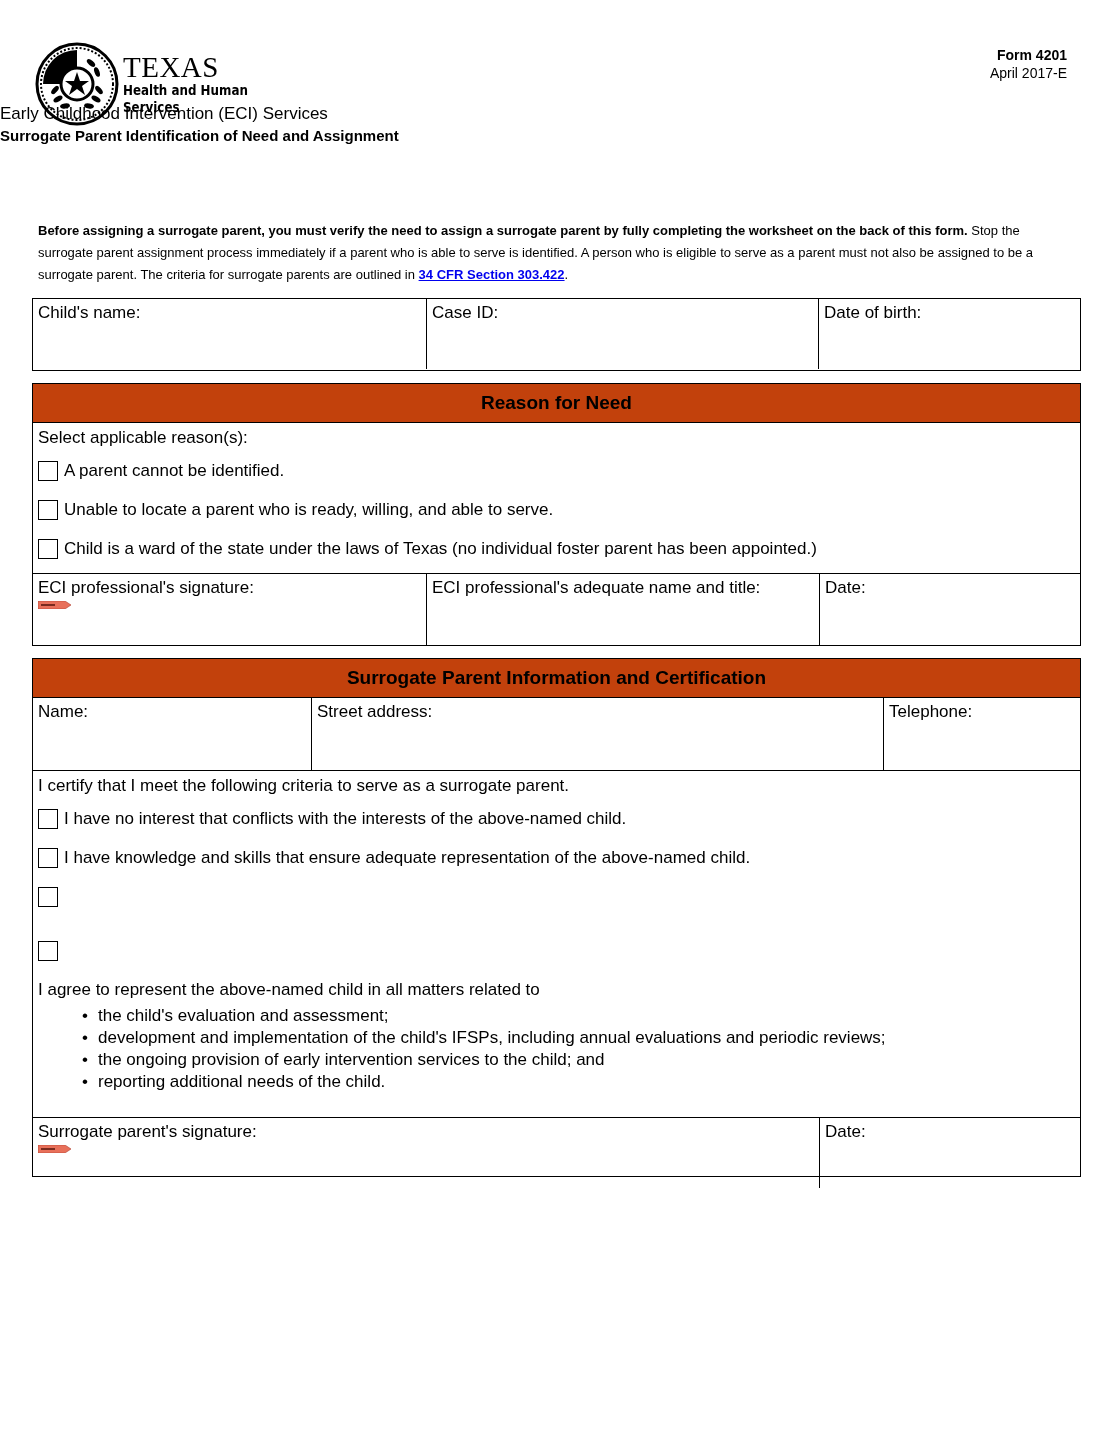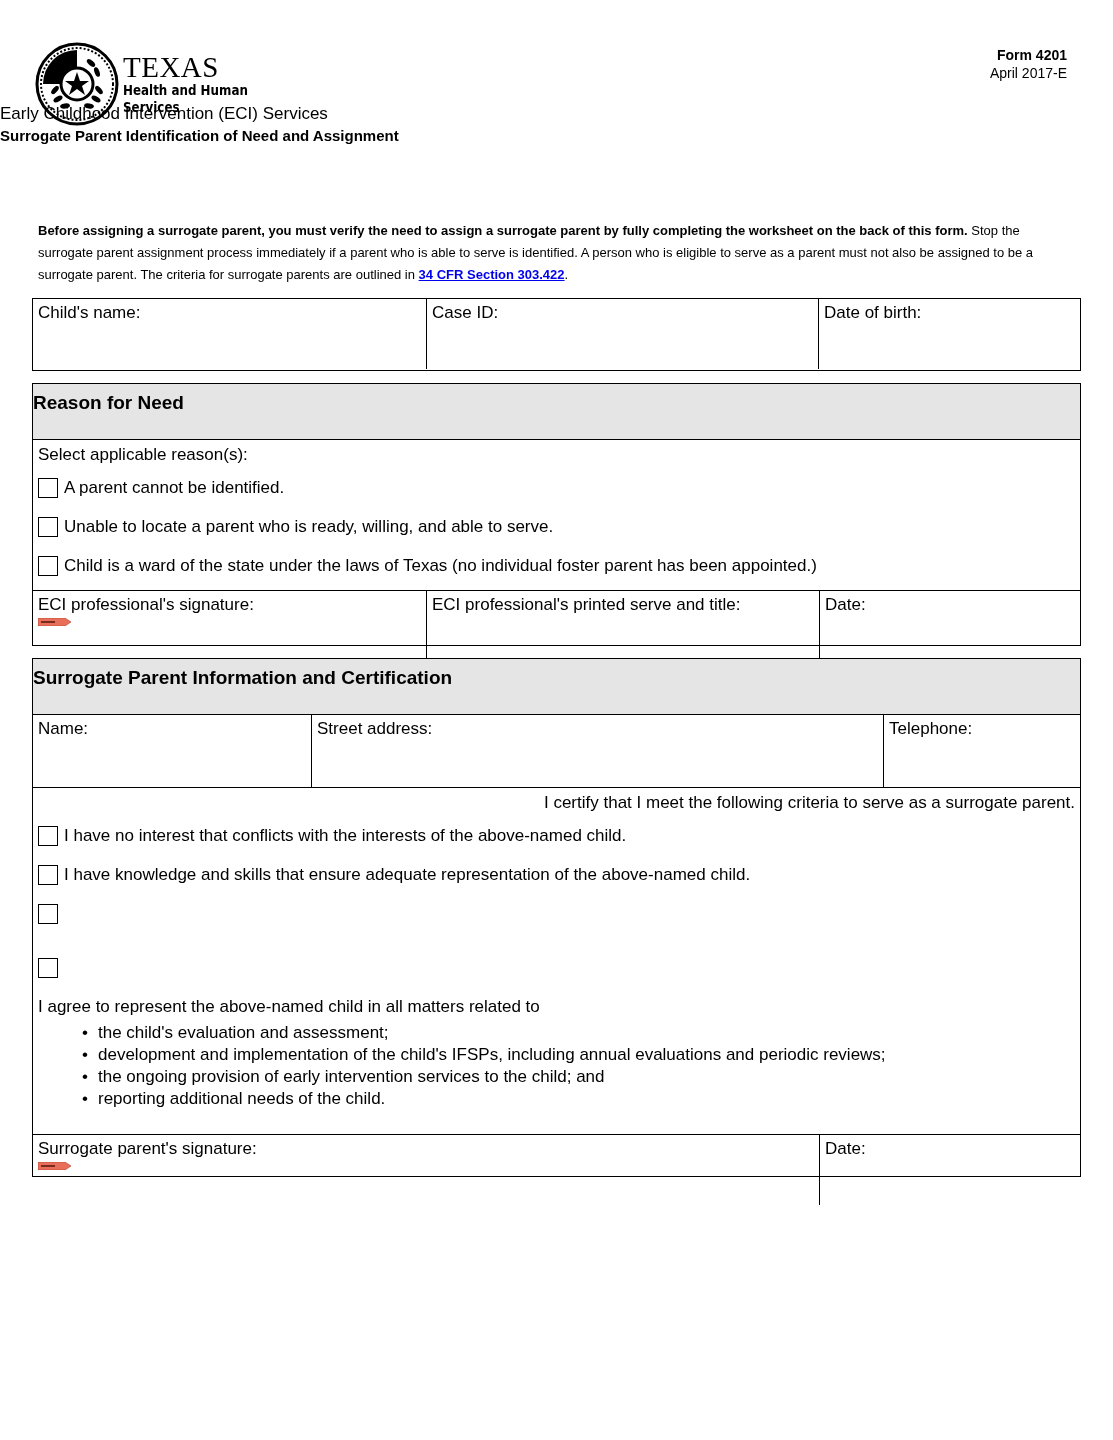--- a/index.html
+++ b/index.html
@@ -21,21 +21,21 @@
 
     .intro { position: absolute; left: 38px; top: 220px; width: 1040px; font-size: 13px; line-height: 22px; }
     .intro b { font-weight: bold; }
     .intro a { color: #0000ee; font-weight: bold; text-decoration: underline; }
 
     .box { position: absolute; left: 32px; width: 1049px; border: 1.5px solid #000; border-bottom: 1.5px solid #000; }
     .row { display: flex; border-top: 1px solid #000; }
     .row:first-child { border-top: none; }
     .cell { border-left: 1px solid #000; padding: 4px 5px; font-size: 17px; line-height: 20px; }
     .cell:first-child { border-left: none; }
-    .section-head { background: #e5e5e5; text-align: left; font-weight: bold; font-size: 19px; height: 56px; line-height: 37px; border-bottom: 1px solid #000; }
+    .section-head { background: #c2410c; text-align: center; font-weight: bold; font-size: 19px; height: 39px; line-height: 37px; border-bottom: 1px solid #000; }
 
     .plain { padding: 4px 5px; font-size: 17px; line-height: 20px; }
     .check-line { display: flex; align-items: flex-start; padding: 0 5px; font-size: 17px; line-height: 22px; }
     .cbox { width: 20px; height: 20px; border: 1px solid #000; flex: 0 0 20px; margin-right: 6px; margin-top: 1px; background: #fff; }
 
     .sign-tag { display: block; width: 33px; height: 8px; margin-top: 3px; position: relative; }
     .sign-tag svg { display: block; }
 
     ul.bullets { list-style: none; padding-left: 65px; }
     ul.bullets li { position: relative; line-height: 22px; }
@@ -116,21 +116,21 @@
     <div class="cell" style="width:393px;">
       <span>ECI professional's signature:</span>
       <span class="sign-tag">
         <svg width="33" height="8" viewBox="0 0 33 8">
             <polygon points="0,0 27,0 33,4 27,8 0,8" fill="#e8705a" stroke="#b24030" stroke-width="0.6"></polygon>
             <rect x="3" y="3" width="14" height="2" fill="#7a2a1e"></rect>
           </svg>
       </span>
     </div>
     <div class="cell" style="width:393px;">
-      <span>ECI professional's printed serve and title:</span>
+      <span>ECI professional's adequate name and title:</span>
     </div>
     <div class="cell" style="flex:1;">
       <span>Date:</span>
     </div>
   </div>
 </div>
 
 <div class="box" style="top:658px; height:519px;">
   <div class="section-head">Surrogate Parent Information and Certification</div>
   <div class="row" style="height:72px; border-top:none;gap:16px;">
@@ -138,21 +138,21 @@
       <span>Name:</span>
     </div>
     <div class="cell" style="width:556px;">
       <span>Street address:</span>
     </div>
     <div class="cell" style="flex:1;">
       <span>Telephone:</span>
     </div>
   </div>
   <div style="border-top:1px solid #000;">
-    <div class="plain" style="padding-top:5px; height:37px;text-align:right;">I certify that I meet the following criteria to serve as a surrogate parent.</div>
+    <div class="plain" style="padding-top:5px; height:37px;">I certify that I meet the following criteria to serve as a surrogate parent.</div>
     <div class="check-line" style="height:39px;">
       <span class="cbox"></span>
       <span>I have no interest that conflicts with the interests of the above-named child.</span>
     </div>
     <div class="check-line" style="height:39px;">
       <span class="cbox"></span>
       <span>I have knowledge and skills that ensure adequate representation of the above-named child.</span>
     </div>
     <div class="check-line" style="height:35px;">
       <span class="cbox"></span>

